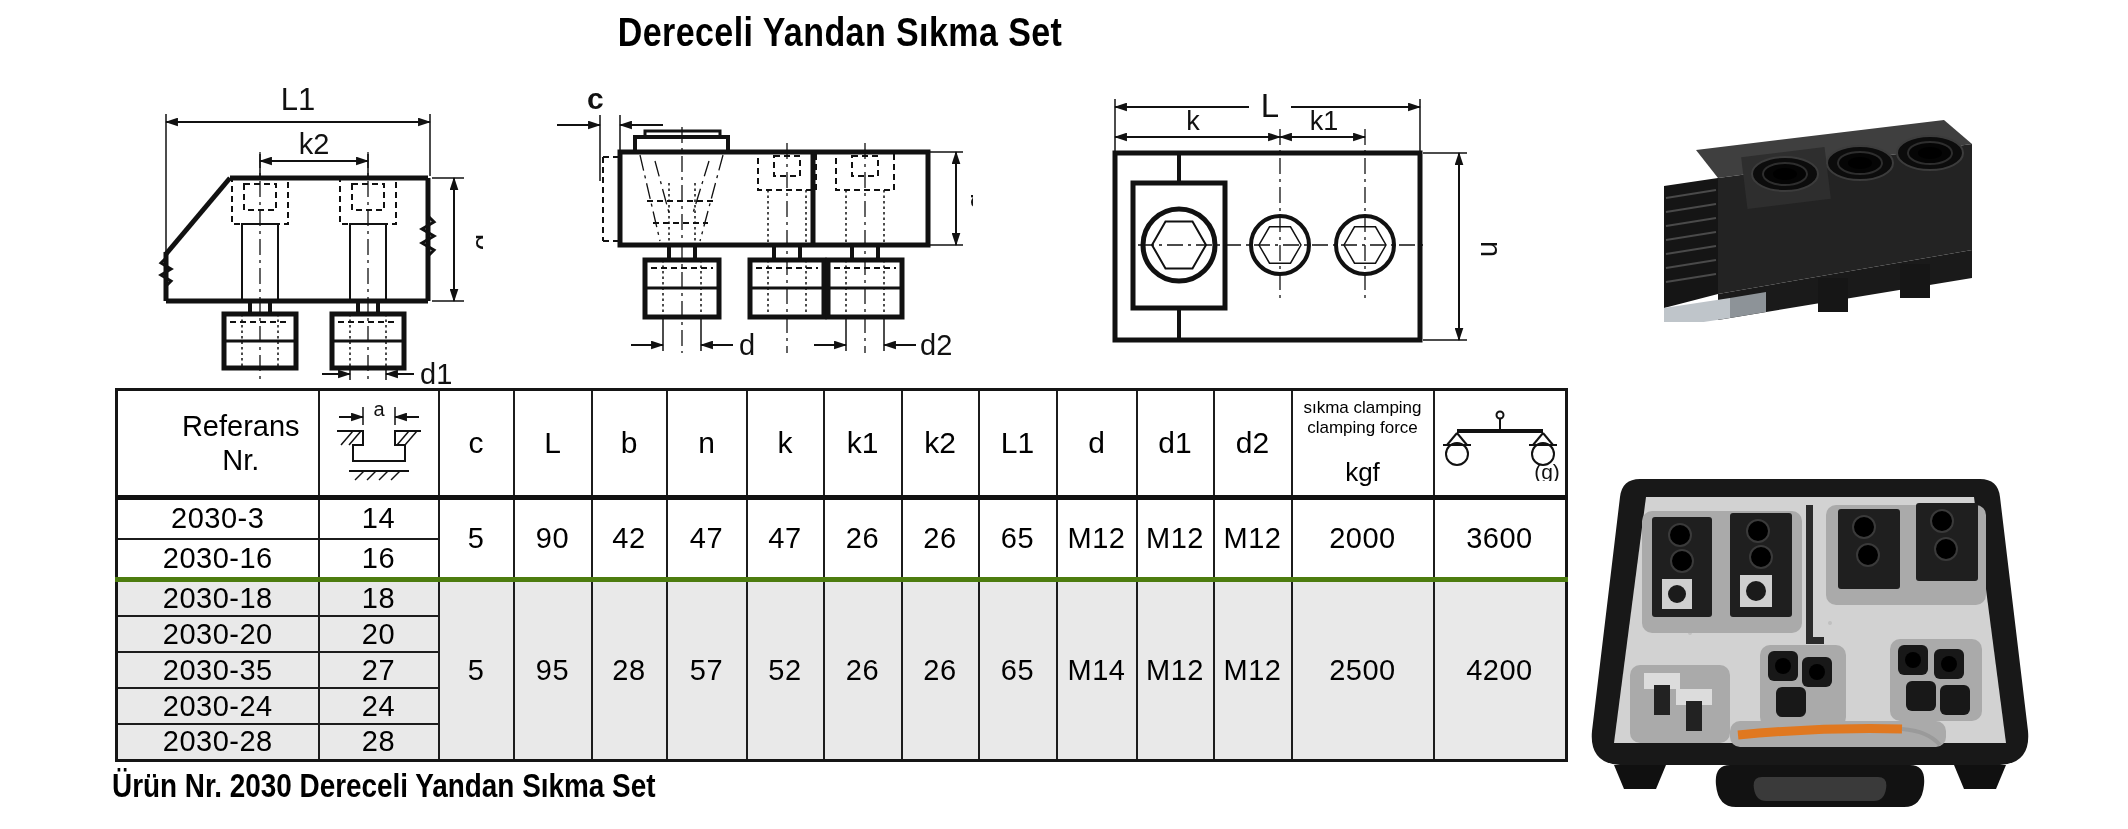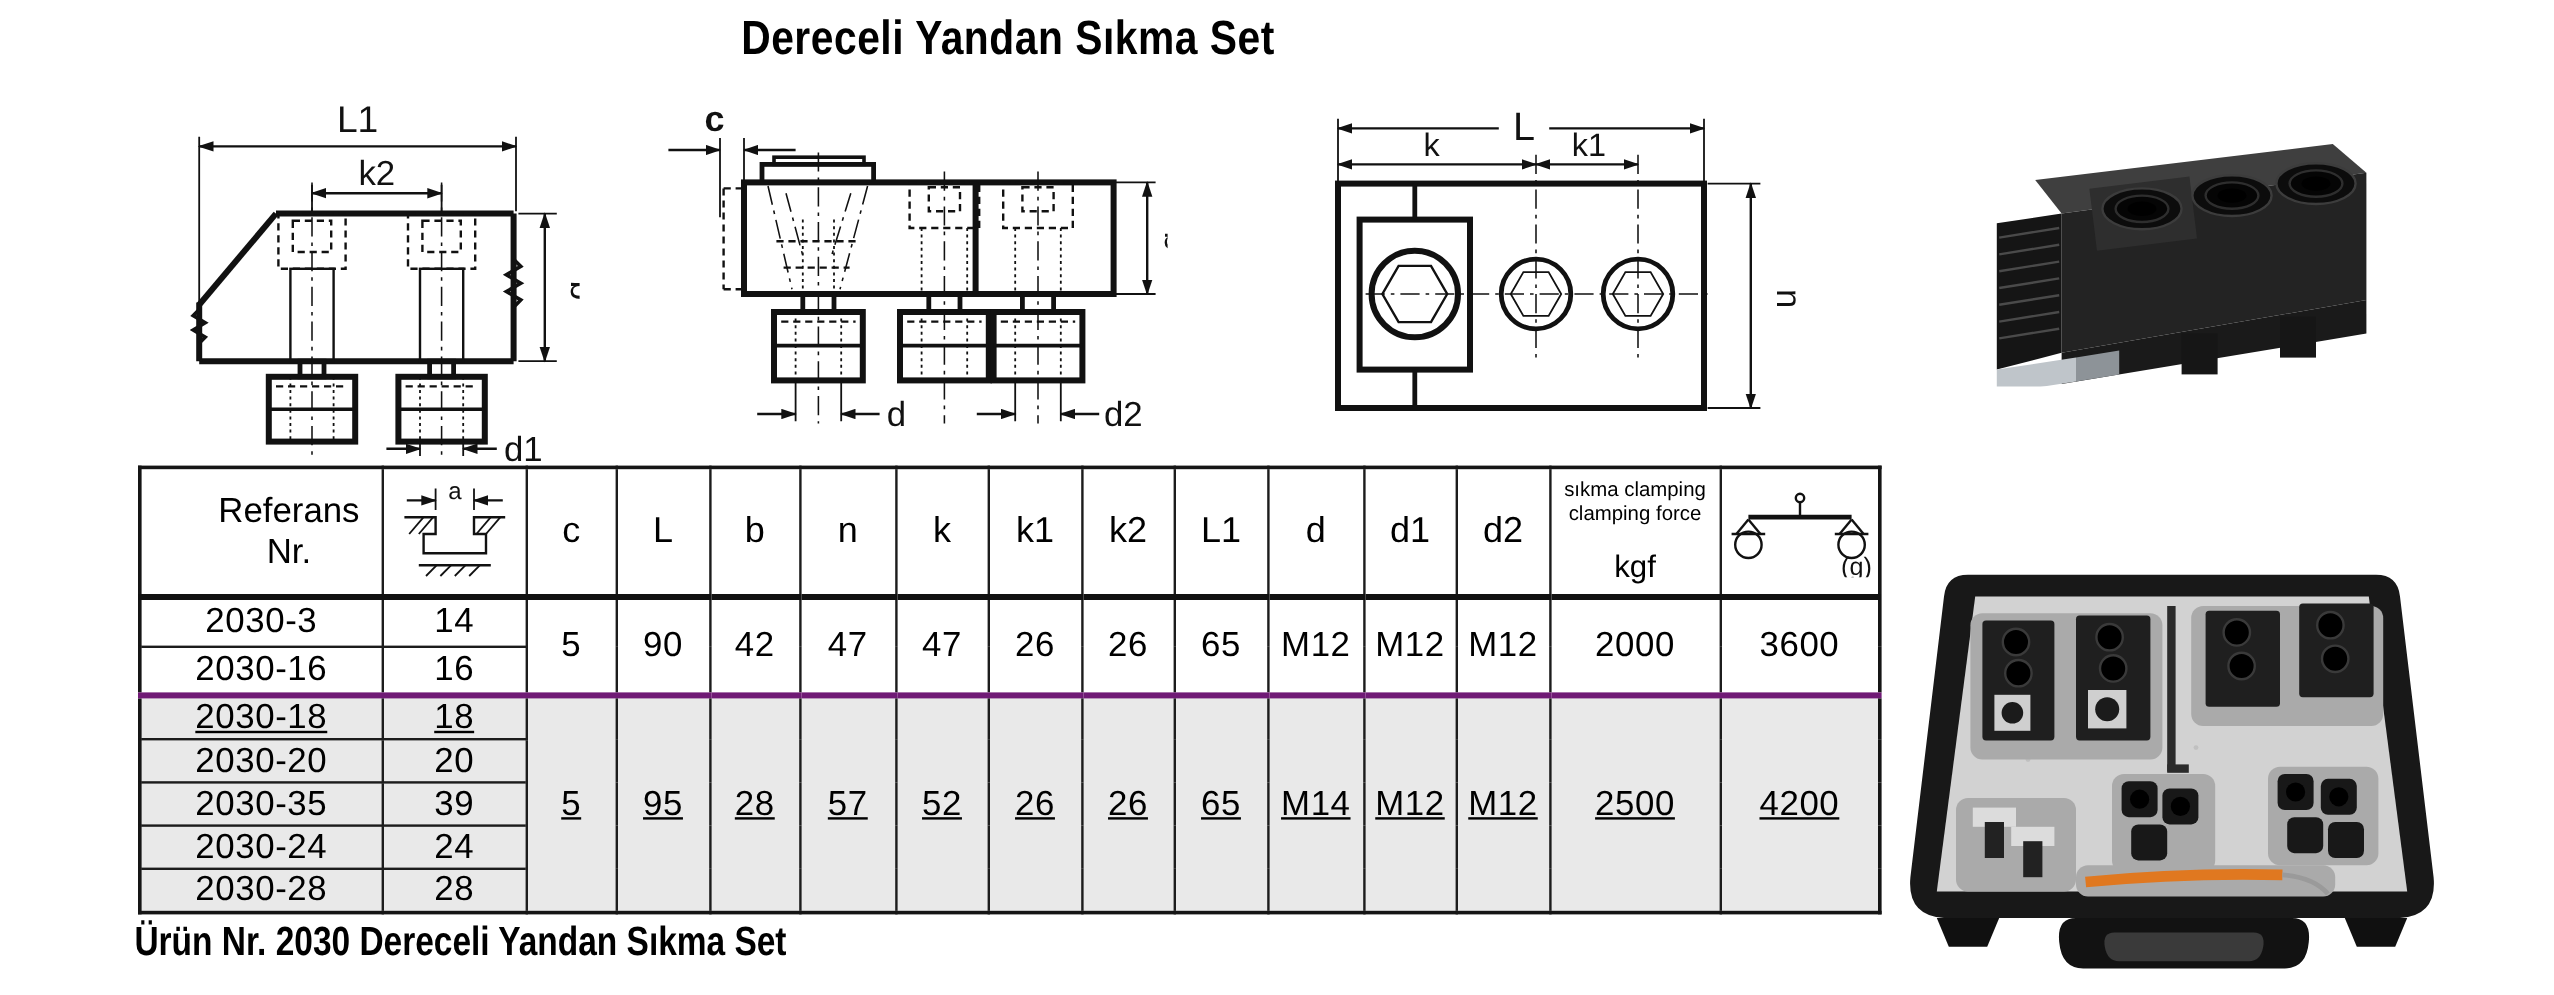--- a/index.html
+++ b/index.html
@@ -24,21 +24,21 @@
   .cl{stroke:#111;stroke-width:1.3;fill:none;stroke-dasharray:16 5 3 5;}
   .dlabel{font-family:"Liberation Sans",sans-serif;fill:#111;}
   
   table.spec{position:absolute;left:115px;top:388px;border-collapse:collapse;
              border:3px solid #151515;table-layout:fixed;}
   table.spec th,table.spec td{border:2px solid #1c1c1c;text-align:center;vertical-align:middle;
              padding:0;font-weight:400;background:#fff;}
   table.spec th{font-size:30px;}
   table.spec td{font-size:29px;letter-spacing:.5px;}
   tr.hdr th{border-bottom:5px solid #111;}
-  tr.gsep td{border-top:5px solid #701a75;text-decoration:underline;}
+  tr.gsep td{border-top:5px solid #4d7c0f;}
   tr.gray td{background:#e9e9e9;}
   .refhead{font-size:29px;line-height:1.18;padding-left:46px;}
   .f-s{font-size:17px;line-height:1.2;}
   .f-kgf{font-size:26px;margin-top:19px;}
 </style>
 </head>
 <body>
 
 <div class="page">
 
@@ -459,21 +459,21 @@
       <td rowspan="5">M12</td>
       <td rowspan="5">2500</td>
       <td rowspan="5">4200</td>
     </tr>
     <tr class="gray" style="height:36px">
       <td>2030-20</td>
       <td>20</td>
     </tr>
     <tr class="gray" style="height:36px">
       <td>2030-35</td>
-      <td>39</td>
+      <td>27</td>
     </tr>
     <tr class="gray" style="height:36px">
       <td>2030-24</td>
       <td>24</td>
     </tr>
     <tr class="gray" style="height:36px">
       <td>2030-28</td>
       <td>28</td>
     </tr>
   </tbody>

